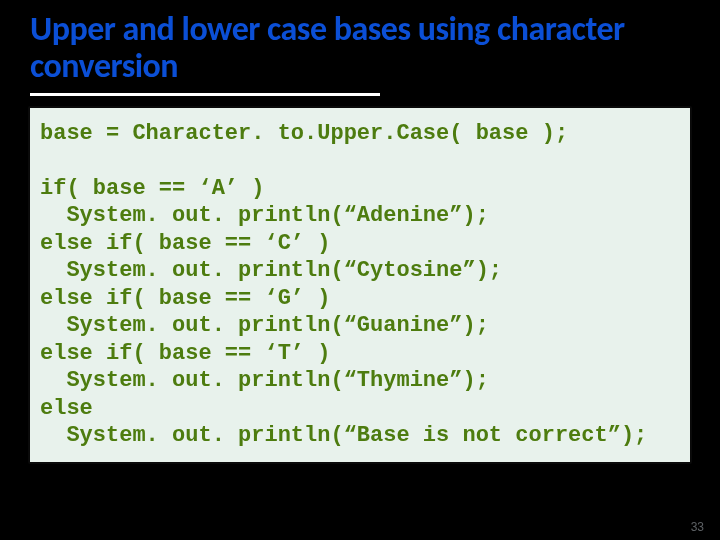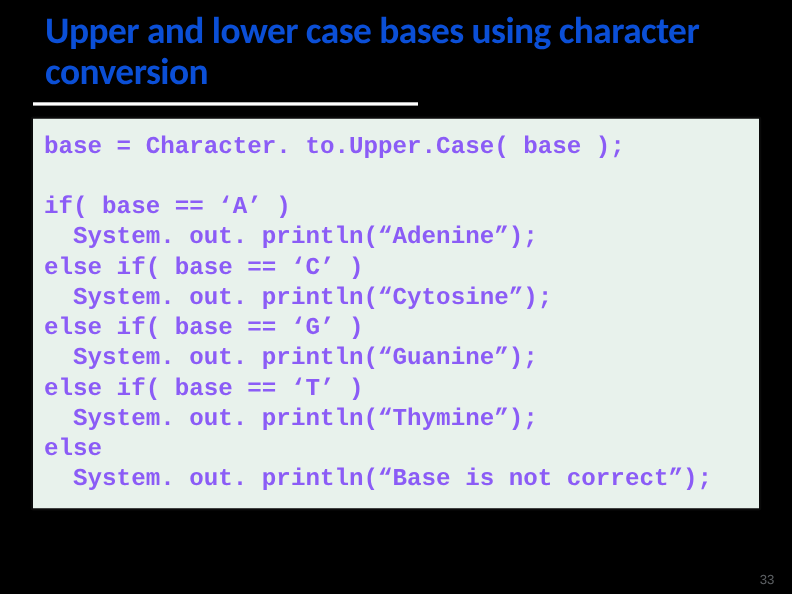--- a/index.html
+++ b/index.html
@@ -18,38 +18,37 @@
     position: relative;
     box-sizing: border-box;
   }
   .title {
     color: #0b4fd6;
     font-size: 34px;
     font-weight: 700;
     line-height: 1.1;
     padding: 10px 30px 8px 30px;
     letter-spacing: -0.5px;
-    margin-left: 11px;
   }
   .underline {
     margin: 0 30px 10px 30px;
     height: 3px;
     background: #fff;
     width: 350px;
   }
   .codebox {
     margin: 0 28px;
     background: #e8f2ec;
     border: 2px solid #0a0a0a;
     border-radius: 2px;
     padding: 12px 10px 12px 10px;
     font-family: "Courier New", Courier, monospace;
     font-size: 22px;
     font-weight: bold;
-    color: #8b5cf6;
+    color: #4d7c0f;
     line-height: 1.25;
     white-space: pre;
     box-sizing: border-box;
   }
   .pagenum {
     position: absolute;
     bottom: 6px;
     right: 16px;
     color: #9aa0a6;
     font-size: 12px;

